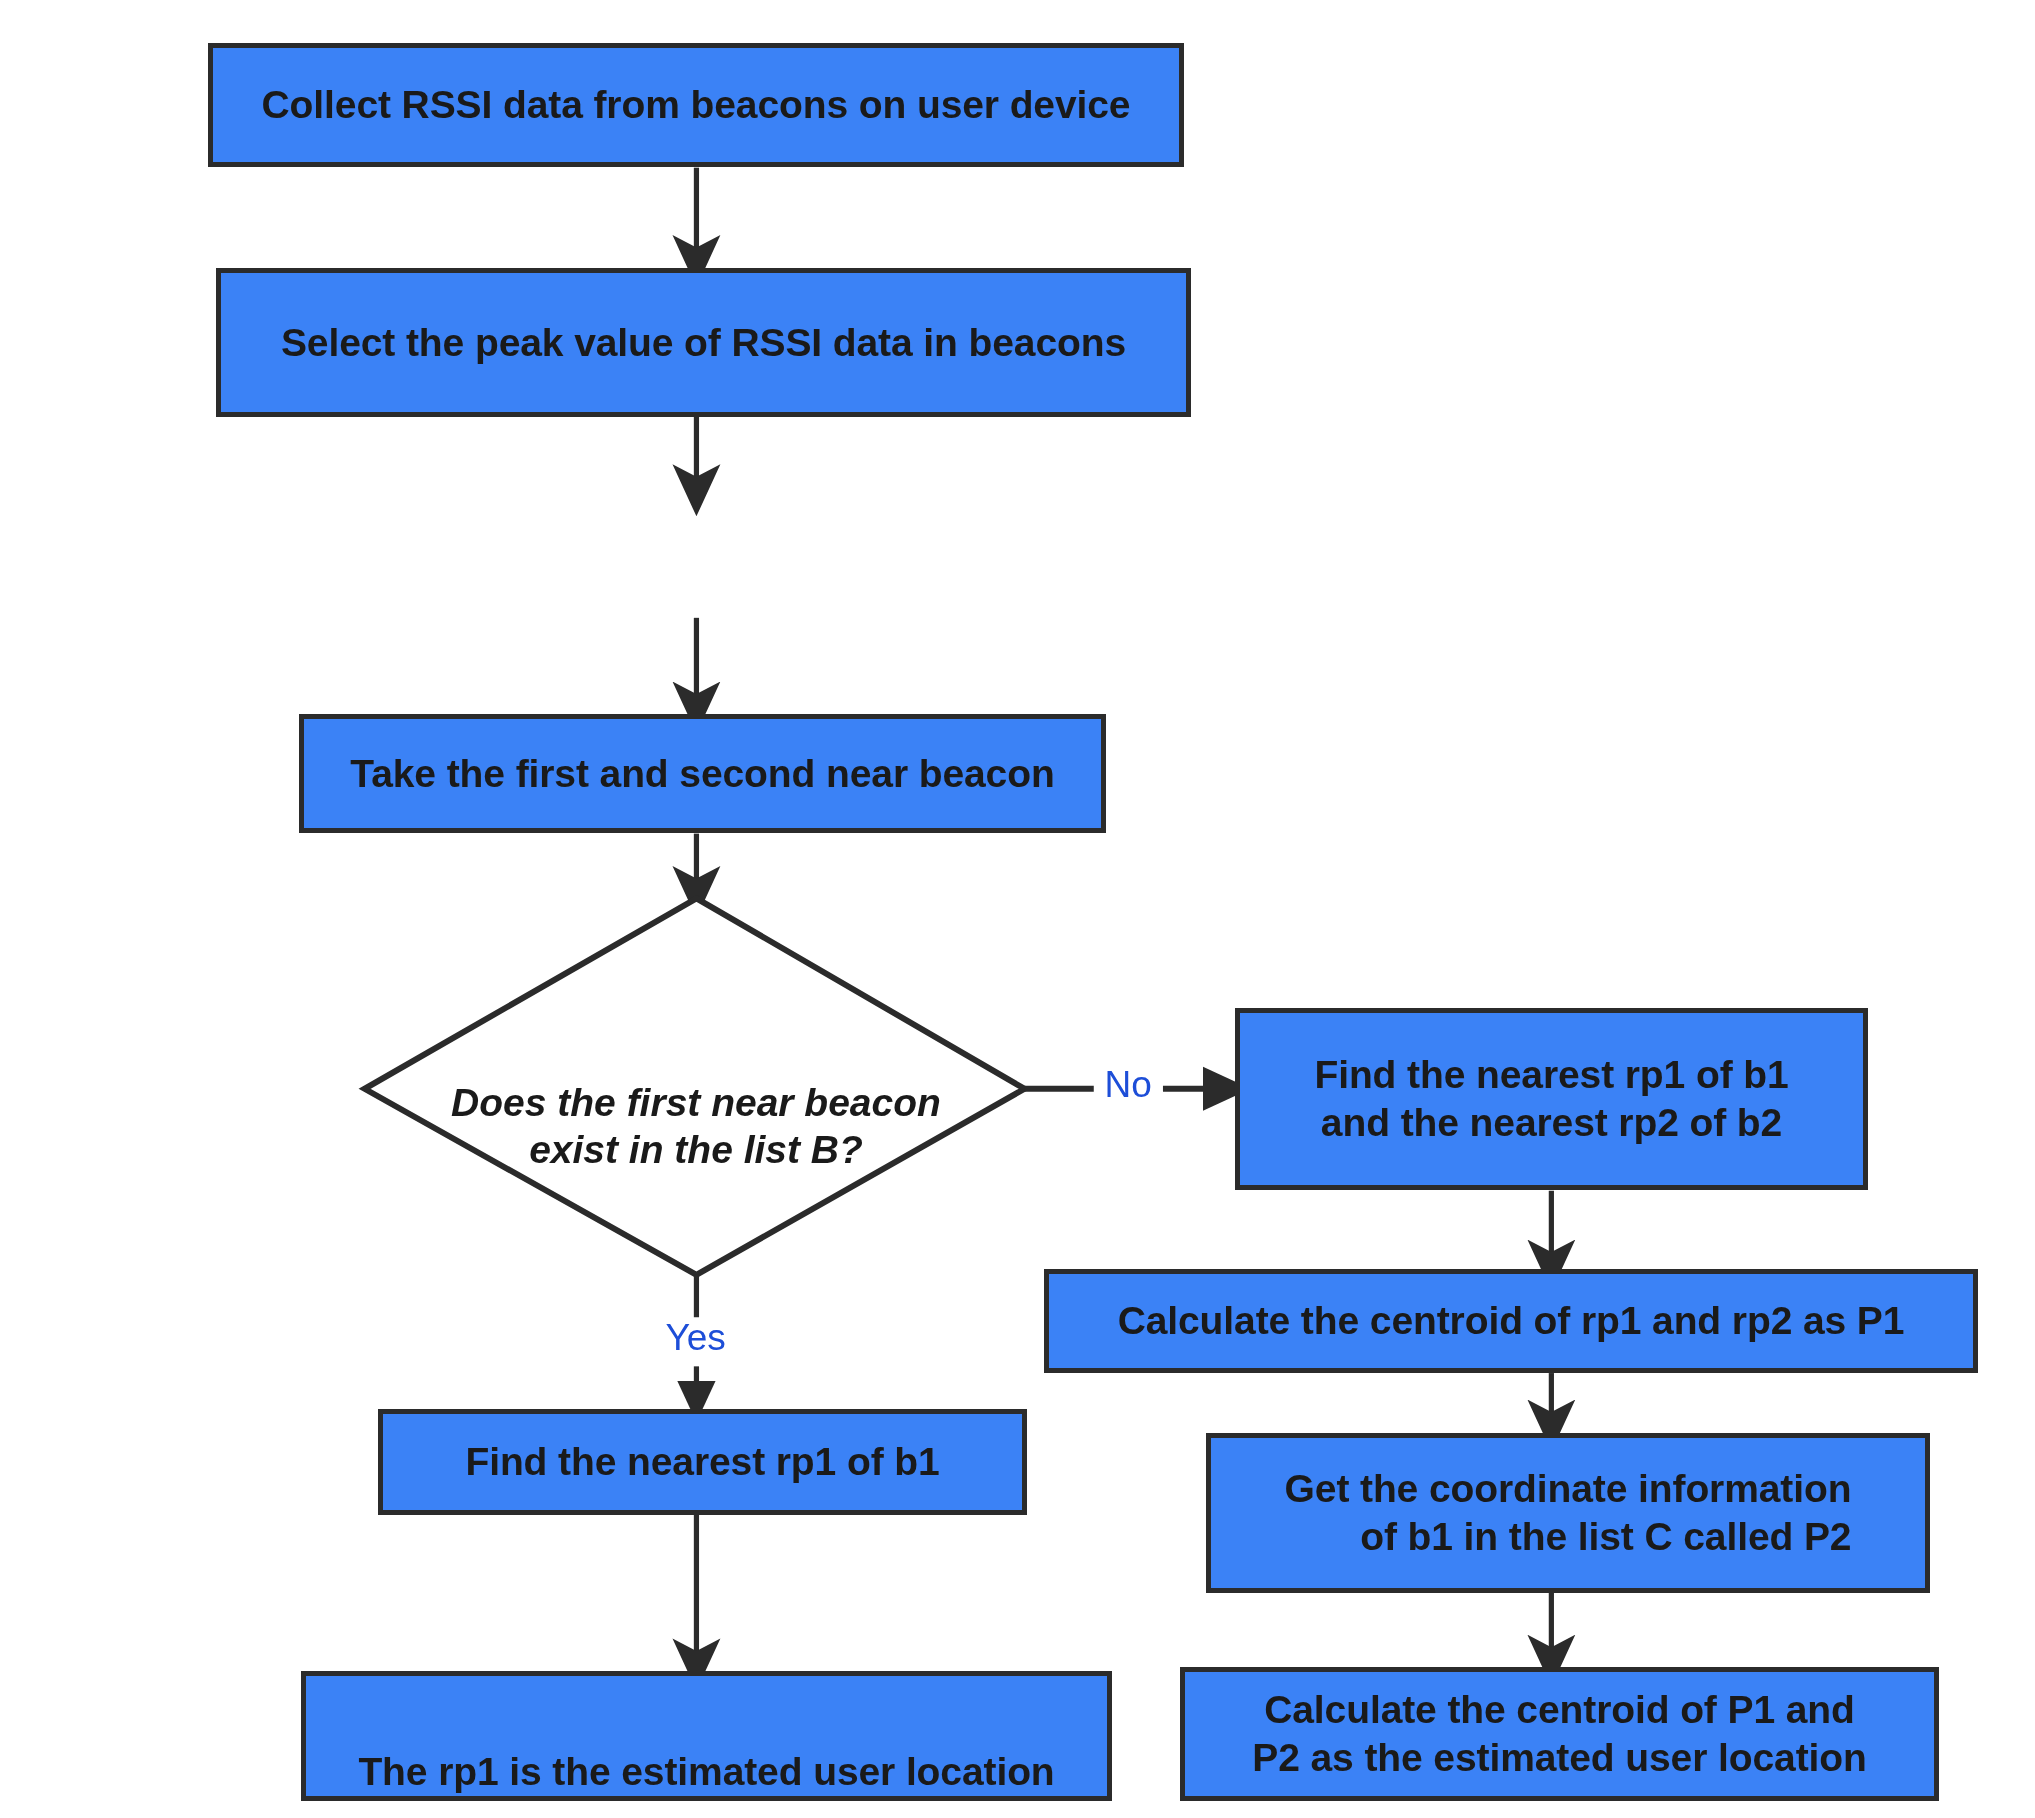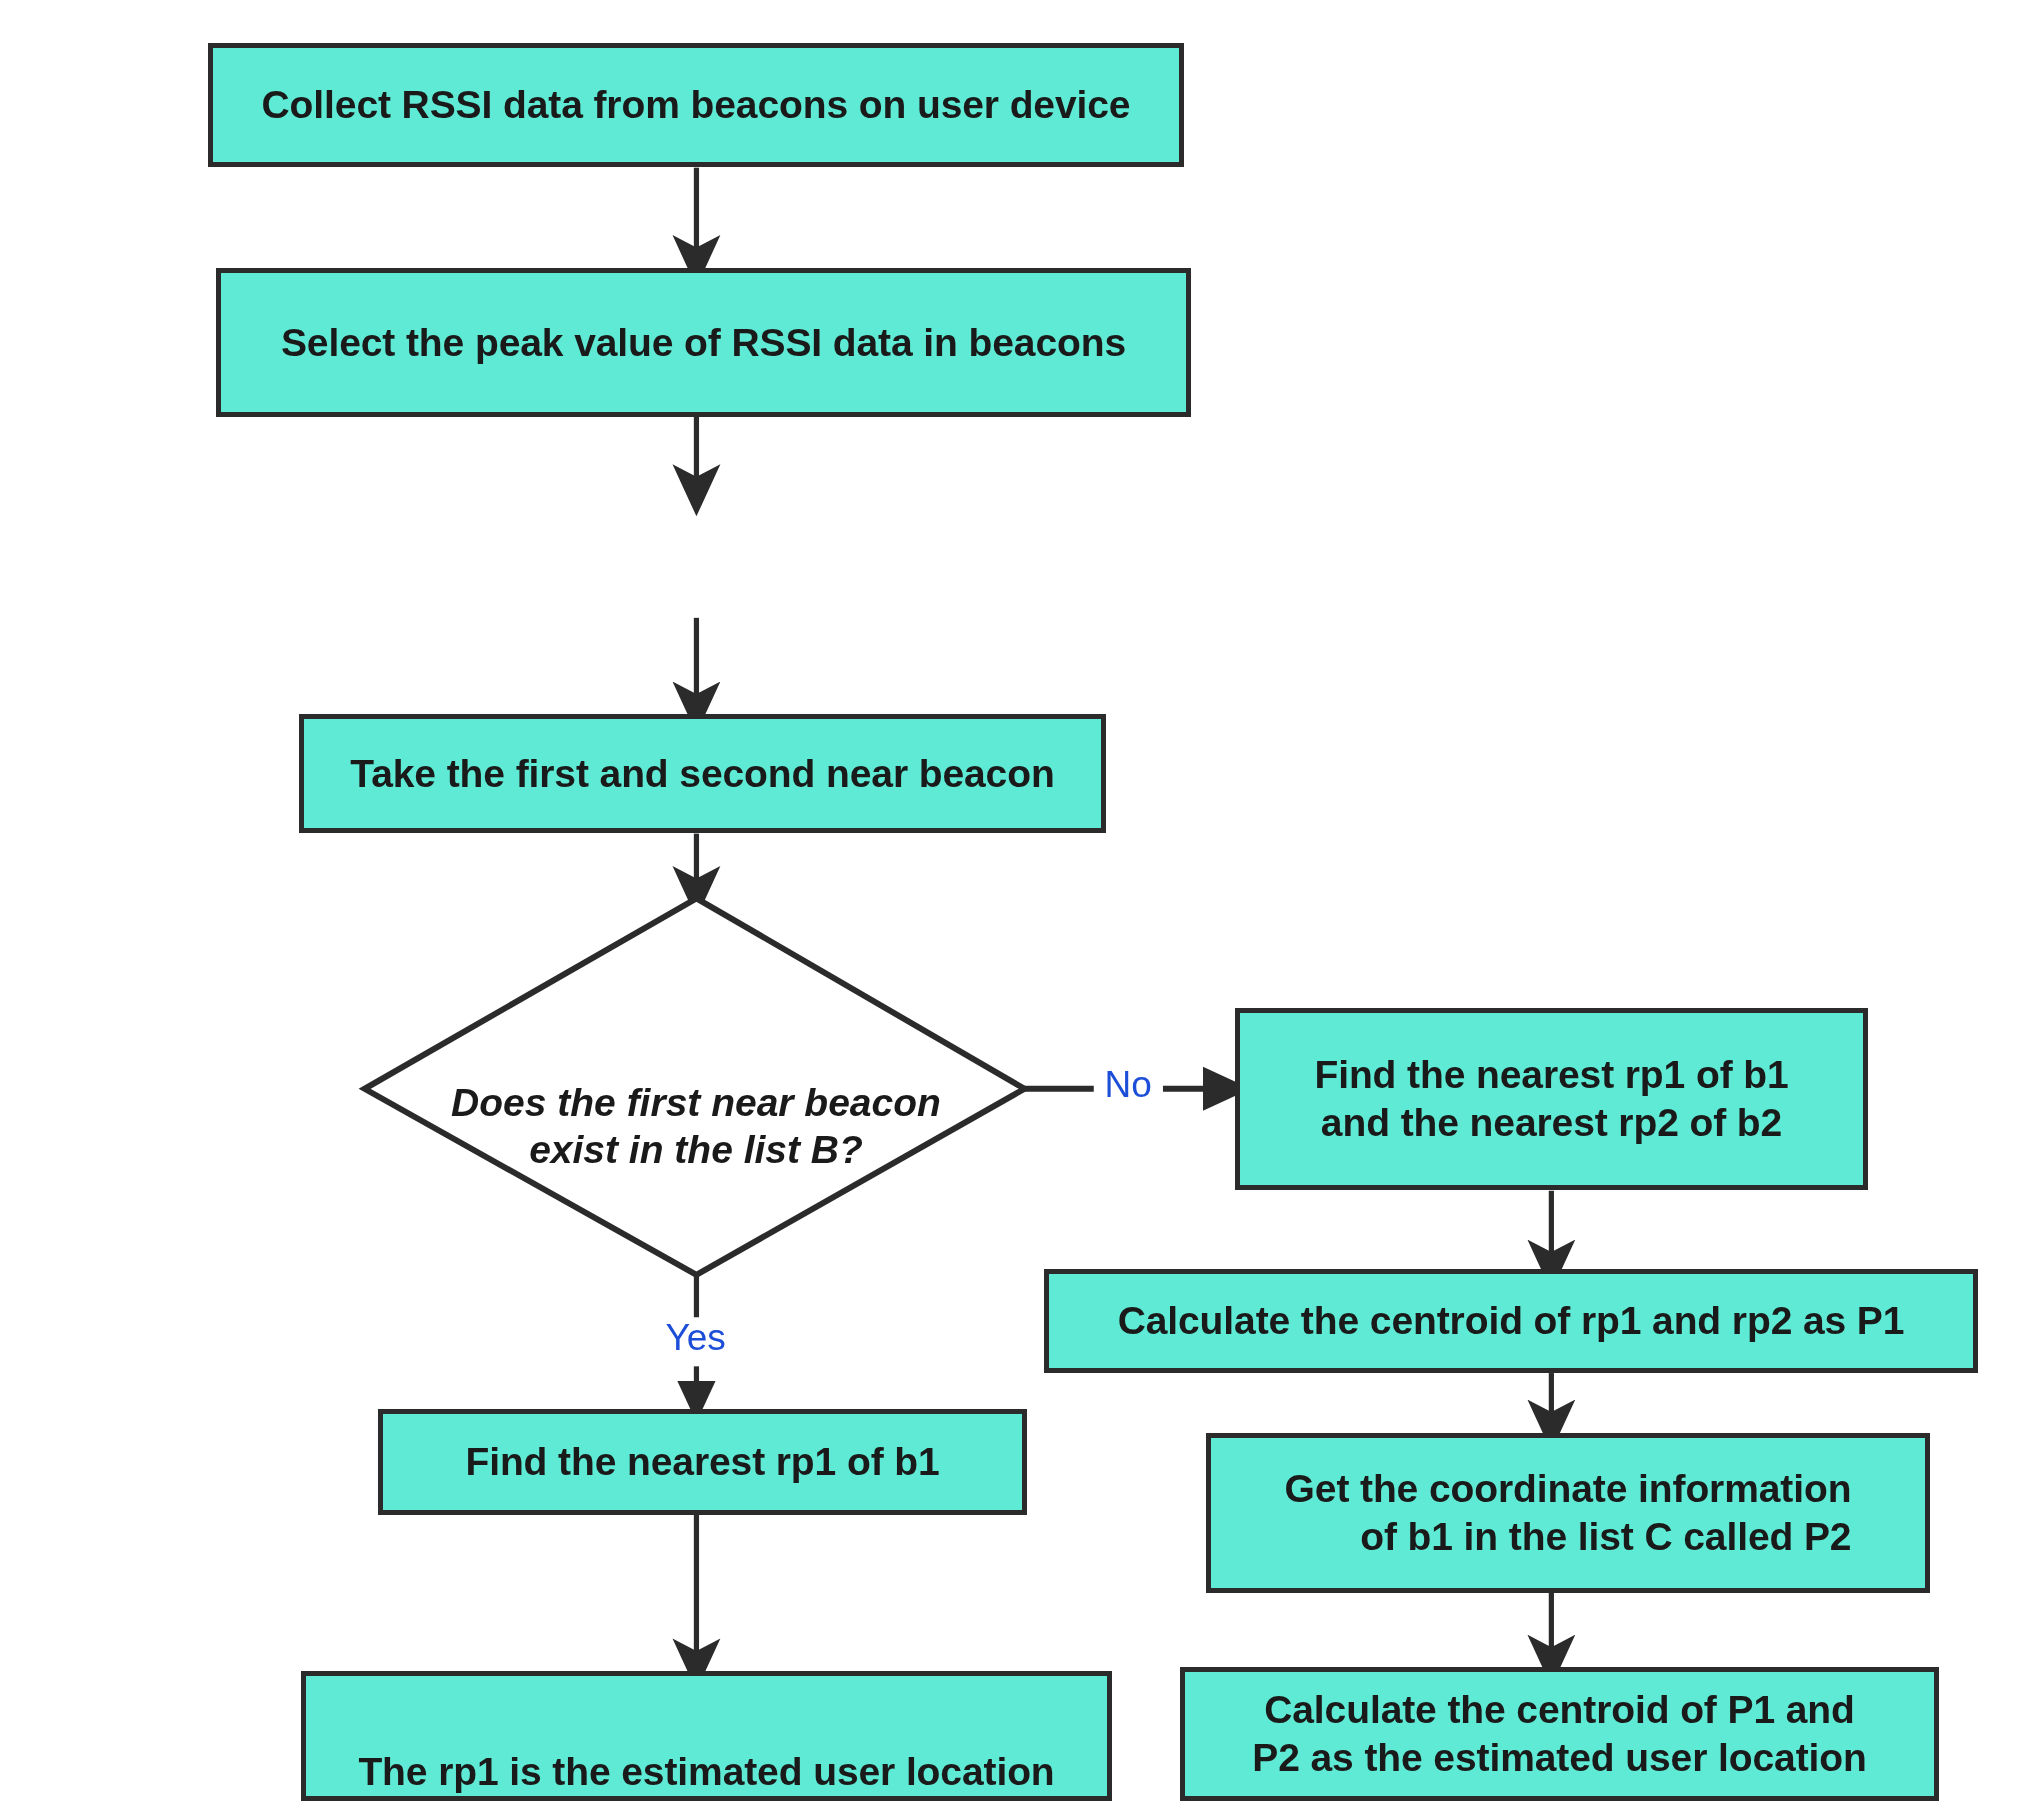--- a/index.html
+++ b/index.html
@@ -12,21 +12,21 @@
     width: 2035px;
     height: 1819px;
     background: #ffffff;
     overflow: hidden;
     font-family: "Liberation Sans", sans-serif;
   }
   .node {
     position: absolute;
     box-sizing: border-box;
     border: 5.2px solid #2b2b2b;
-    background: #5eead4;
+    background: #3b82f6;
     display: flex;
     align-items: center;
     justify-content: center;
     text-align: center;
     color: #1a1a1a;
     font-weight: bold;
     font-size: 39px;
     line-height: 1.22;
     letter-spacing: -0.1px;
     padding: 0 13.4px;

